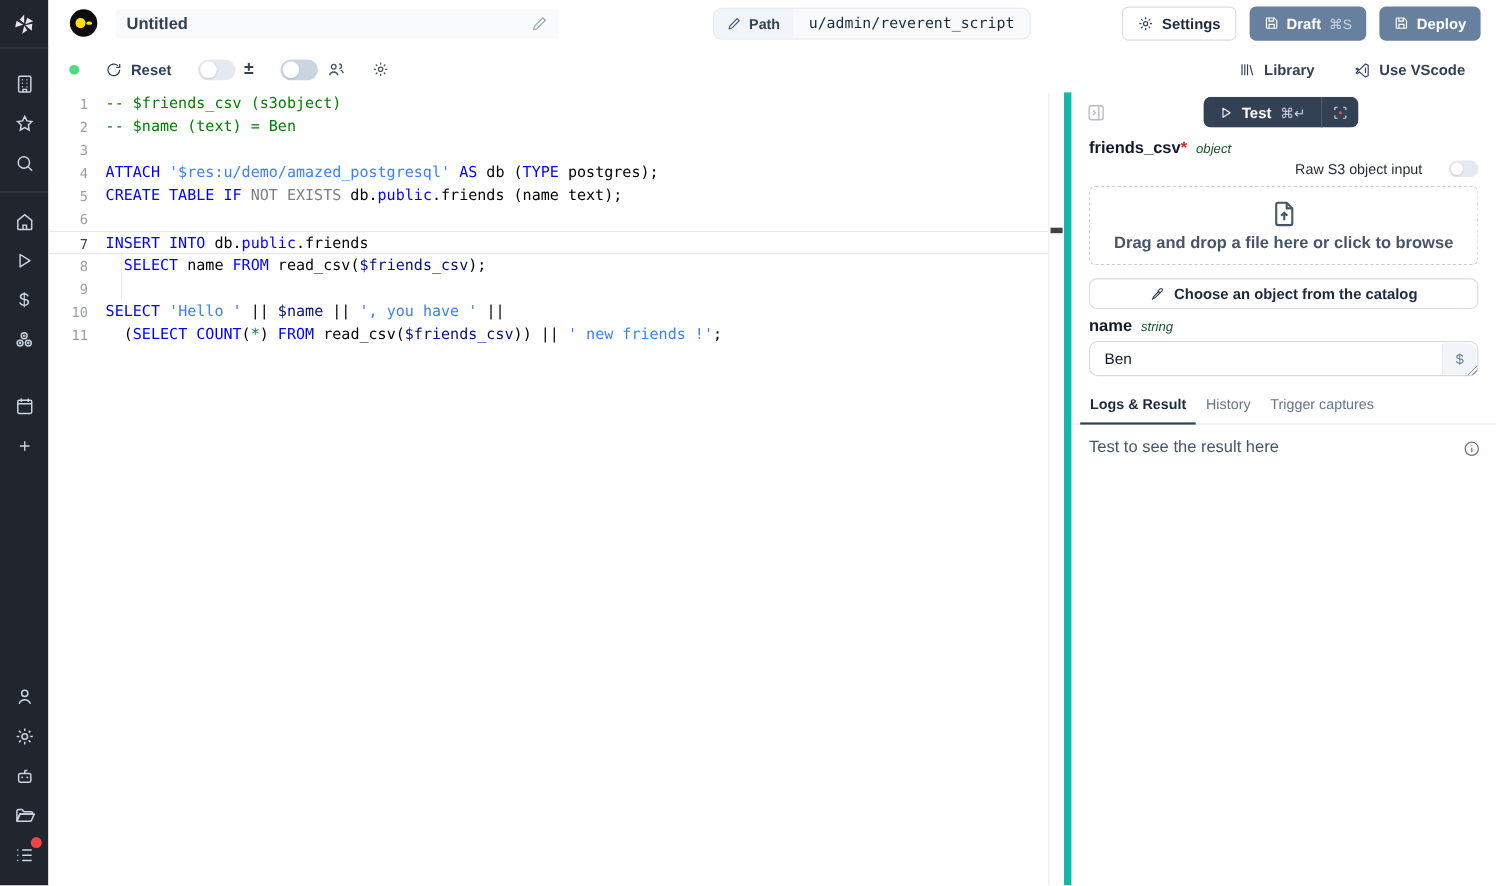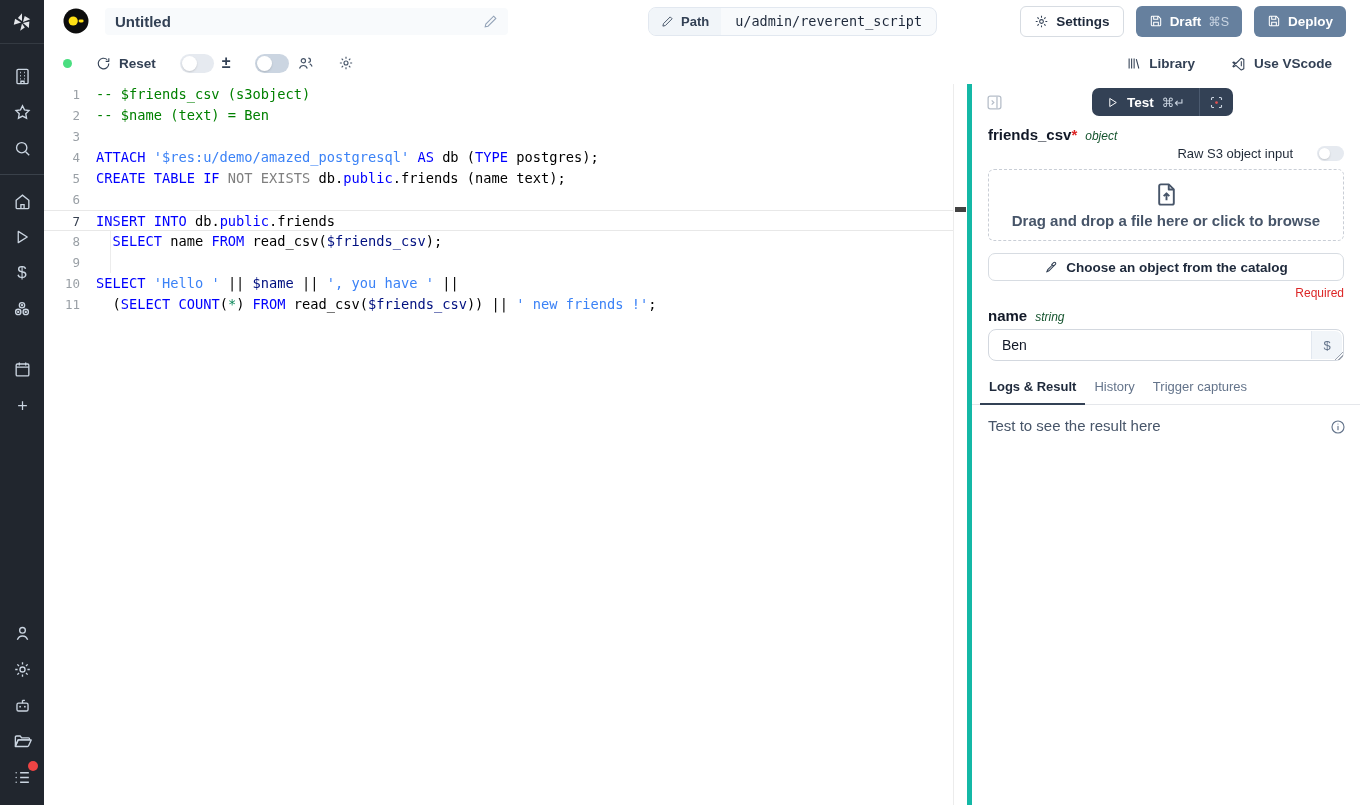--- a/index.html
+++ b/index.html
@@ -57,21 +57,21 @@
   .code-line .lc { position:absolute; left:52px; white-space:pre; }
   .code-line.current { border-top:1px solid #e8e8e8; border-bottom:1px solid #e8e8e8; }
   .code-line.current .ln { color:#374151; }
   .code-line.guide::before { content:''; position:absolute; left:66px; top:0; bottom:0; width:1px; background:#ececec; }
   .tk-kw { color:#0000ff; } .tk-kw2 { color:#7f7f7f; } .tk-str { color:#3b82f6; }
   .tk-com { color:#008000; } .tk-var { color:#001080; } .tk-num { color:#098658; } .tk-def { color:#000; }
   .overview-ruler { position:absolute; top:0; right:0; bottom:0; width:14px; border-left:1px solid #ececec; background:#fff; }
   .ruler-mark { position:absolute; top:123px; left:1px; right:1px; height:5px; background:#424242; }
 
   
-  .rpanel { width:393px; flex:none; border-left:5px solid #14b8a6; display:flex; flex-direction:column; min-height:0; }
+  .rpanel { width:393px; flex:none; border-left:7px solid #14b8a6; display:flex; flex-direction:column; min-height:0; }
   .rp-head { height:38px; position:relative; flex:none; }
   .collapse-btn { position:absolute; left:14px; top:10px; width:17px; height:17px; color:#b6bec9; cursor:pointer; }
   .test-group { position:absolute; left:120px; top:4px; display:flex; height:28px; border-radius:7px; overflow:hidden; }
   .test-main { display:flex; align-items:center; gap:8px; background:#334155; color:#fff; padding:0 14px; font-size:13.5px; font-weight:700; cursor:pointer; }
   .test-main .kbd { font-weight:400; color:#cbd5e1; font-size:12.5px; }
   .test-capture { width:34px; background:#334155; border-left:1px solid #4b5a6f; display:flex; align-items:center; justify-content:center; cursor:pointer; }
   .rp-args { padding:0 16px; flex:none; }
   .arg-head { display:flex; align-items:baseline; gap:8px; margin-top:4px; }
   .arg-name { font-size:15px; font-weight:700; color:#111827; }
   .arg-star { color:#dc2626; font-weight:700; }
@@ -397,21 +397,20 @@
           </div>
           <button class="catalog-btn">
             <span style="color:#334155">
               <svg width="14" height="14" viewBox="0 0 24 24" fill="none" stroke="currentColor" stroke-width="1.8">
                   <path d="M19.5 4.5a2.1 2.1 0 0 0-3 0l-3.2 3.2 3 3 3.2-3.2a2.1 2.1 0 0 0 0-3z"></path>
                   <path d="M14 9l-7.5 7.5L5 20l-1 1 1-1 3.5-1.5L16 11"></path>
                 </svg>
             </span>
             <span>Choose an object from the catalog</span>
           </button>
-          <div class="required">Required</div>
 
           <div class="arg-head name-head">
             <span class="arg-name">name</span>
             <span class="arg-type">string</span>
           </div>
           <div class="input-wrap">
             <input class="text-input" type="text" value="Ben" style="">
             <span class="dollar-btn">$</span>
             <span class="resize-corner"></span>
           </div>

